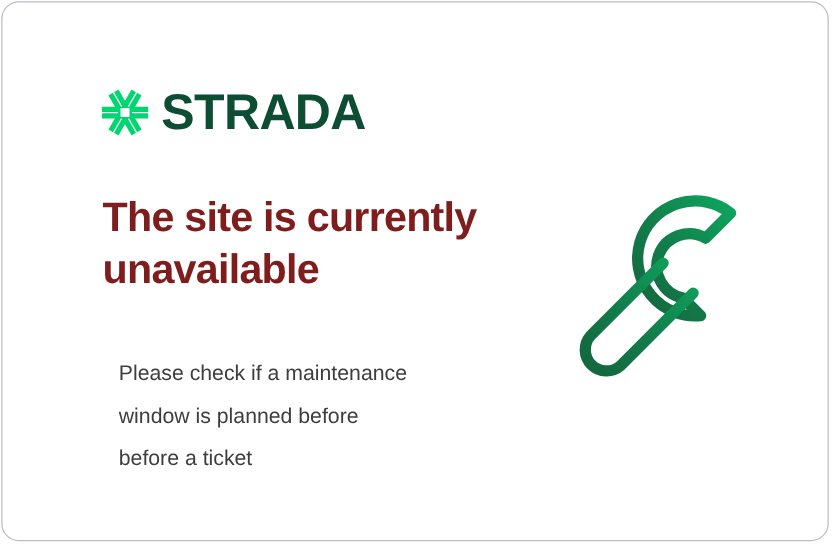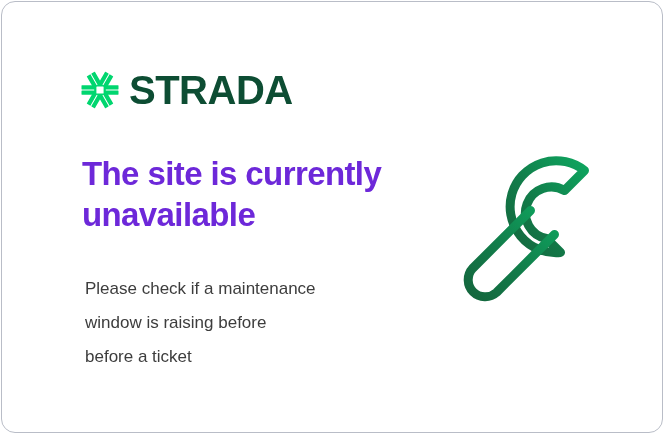--- a/index.html
+++ b/index.html
@@ -59,30 +59,30 @@
     position: absolute;
     left: 80px;
     top: 152px;
     width: 330px;
     margin: 0;
     font-family: "Liberation Sans", sans-serif;
     font-size: 33px;
     font-weight: bold;
     line-height: 1.24;
     letter-spacing: -0.6px;
-    color: #6d28d9;
+    color: #7f1d1d;
   }
 
   
   .bodycopy {
     position: absolute;
     left: 81px;
     top: 268px;
     width: 310px;
-    margin: 2px;
+    margin: 12px;
     font-family: "Liberation Sans", sans-serif;
     font-size: 17px;
     font-weight: normal;
     line-height: 2.0;
     color: #3d3d3d;
   }
   .bodycopy .line {
     display: block;
     white-space: nowrap;
   }
@@ -130,21 +130,21 @@
         </g>
       </svg>
     </span>
     <span class="brand-word">STRADA</span>
   </div>
 
   <h1 class="headline">The site is currently unavailable</h1>
 
   <p class="bodycopy">
     <span class="line">Please check if a maintenance</span>
-    <span class="line">window is raising before</span>
+    <span class="line">window is planned before</span>
     <span class="line">before a ticket</span>
   </p>
 
   <div class="artwork">
     <svg viewBox="0 0 164 160" aria-hidden="true">
       <defs>
         <linearGradient id="wrenchGrad" x1="0" y1="1" x2="1" y2="0">
           <stop offset="0%" stop-color="#14663d"></stop>
           <stop offset="45%" stop-color="#127c4a"></stop>
           <stop offset="100%" stop-color="#0ea55f"></stop>

